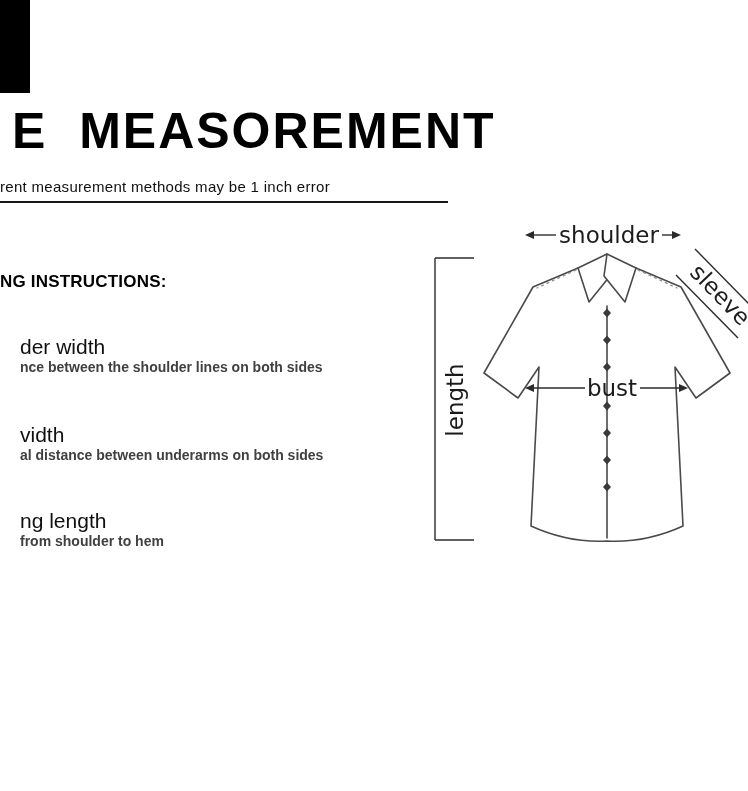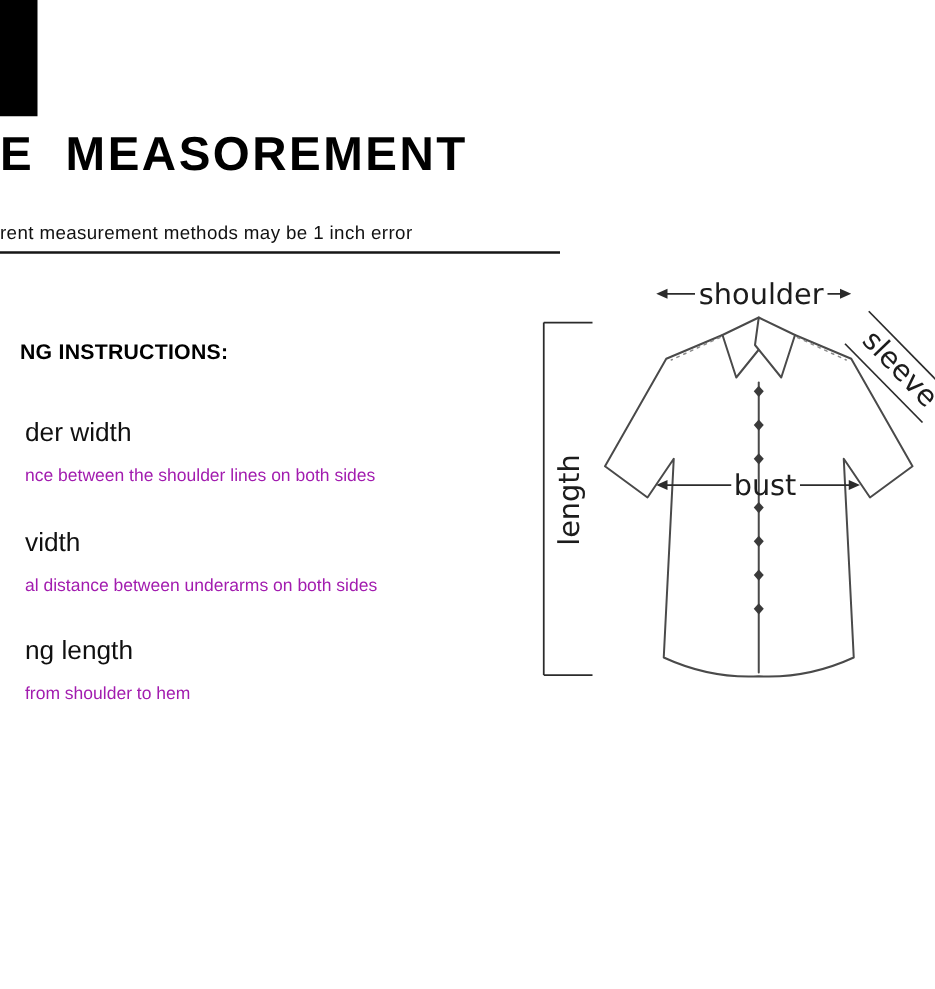--- a/index.html
+++ b/index.html
@@ -2,35 +2,35 @@
 <html><head>
 <meta charset="utf-8">
 <style>
   html,body{margin:0;padding:0;background:#ffffff;}
   body{width:748px;height:791px;position:relative;overflow:hidden;
        font-family:"Liberation Sans",sans-serif;color:#000;}
   .page{position:absolute;inset:0;background:#fff;}
 
   .corner-bar{position:absolute;left:0;top:0;width:30px;height:93px;background:#000;}
 
-  .title{position:absolute;left:0;top:104px;font-size:38px;line-height:1.1;
+  .title{position:absolute;left:0;top:104px;font-size:50px;line-height:1.1;
          font-weight:900;letter-spacing:2px;white-space:pre;
-         font-family:"Liberation Sans",sans-serif;color:#000;}
+         font-family:"Liberation Sans",sans-serif;color:#000;padding-left:12px;}
 
   .subtitle{position:absolute;left:0;top:178px;font-size:15px;letter-spacing:.3px;
             font-family:Liberation Sans, sans-serif;color:#111;}
 
   .rule{position:absolute;left:0;top:201px;width:448px;height:2px;background:#161616;}
 
-  .ins-heading{position:absolute;left:16px;top:272px;font-size:17px;font-weight:bold;
+  .ins-heading{position:absolute;left:0;top:272px;font-size:17px;font-weight:bold;
                letter-spacing:.2px;color:#000;}
 
   .item{position:absolute;left:0;padding-left:20px;}
   .item-title{font-size:21px;color:#101010;line-height:1.2;}
-  .item-desc{font-size:14px;color:#a21caf;margin-top:13px;}
+  .item-desc{font-size:14px;color:#404040;margin-top:0;font-weight:bold;}
 
   .diagram{position:absolute;left:418px;top:210px;width:330px;height:360px;overflow:hidden;}
 </style>
 </head>
 <body>
 
 <div class="page">
 
   <div class="corner-bar"></div>
 

